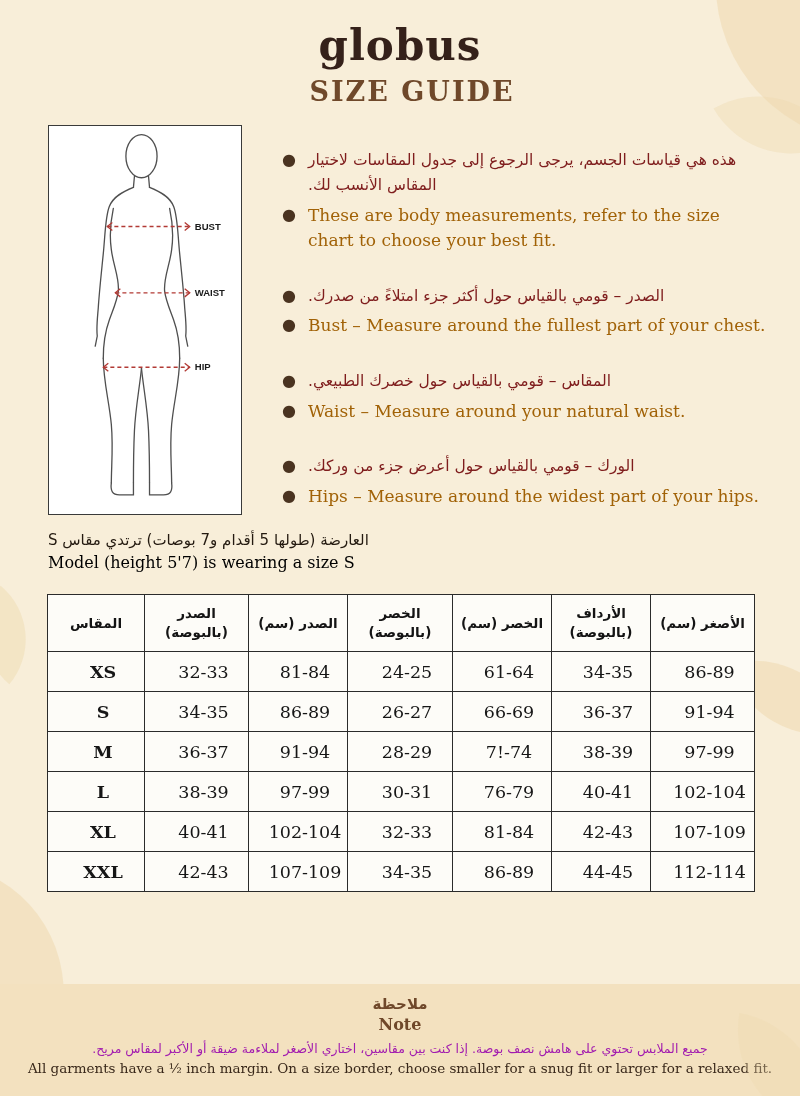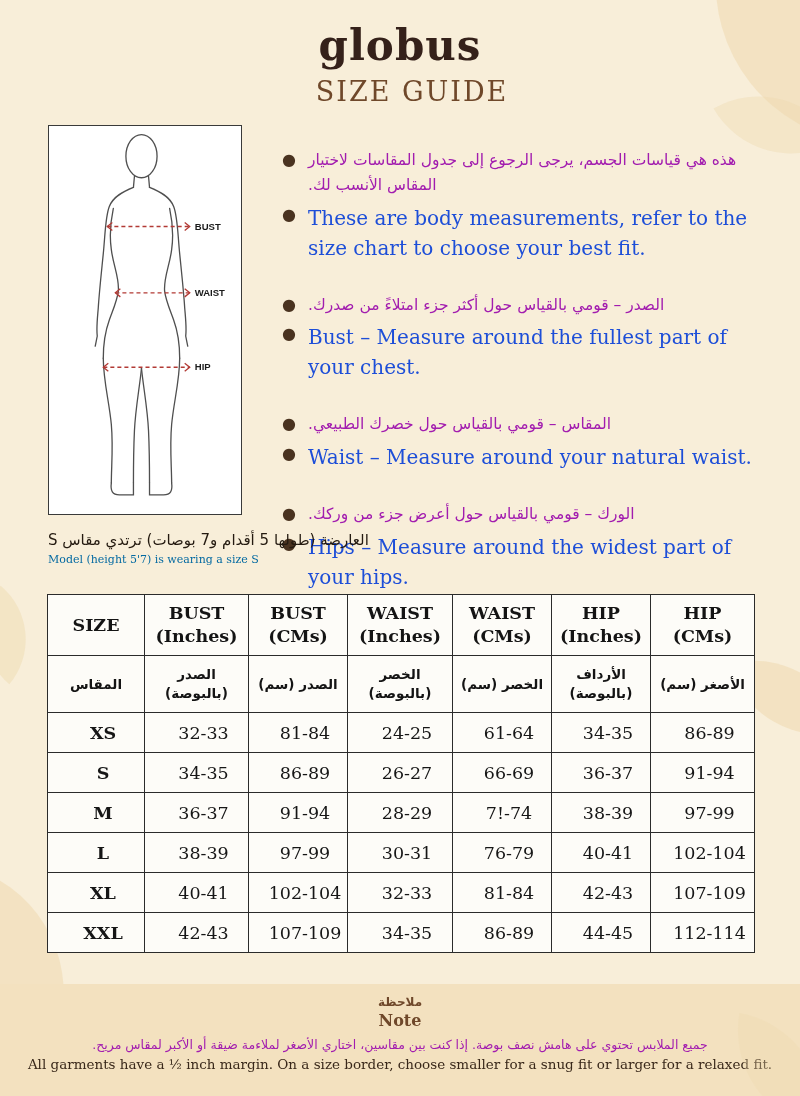--- a/index.html
+++ b/index.html
@@ -13,49 +13,49 @@
           border-radius:0 100% 0 100%; z-index:0; }
   .leaf-top-right-1   { width:160px; height:160px; right:-55px; top:-45px; transform:rotate(18deg); }
   .leaf-top-right-2   { width:90px;  height:90px;  right:-20px; top:80px;  transform:rotate(-30deg); opacity:.4; }
   .leaf-right-mid     { width:95px;  height:95px;  right:-35px; top:650px; transform:rotate(-15deg); }
   .leaf-left-mid      { width:70px;  height:70px;  left:-30px;  top:600px; transform:rotate(40deg); opacity:.45; }
   .leaf-bottom-left   { width:130px; height:130px; left:-45px;  bottom:70px; transform:rotate(25deg); }
   .leaf-bottom-right  { width:100px; height:100px; right:-30px; bottom:-25px; transform:rotate(10deg); z-index:3; opacity:.35; }
 
   .brand-header { position:relative; z-index:1; text-align:center; padding-top:24px; }
   .logo { font-size:42px; font-weight:700; letter-spacing:1px; color:#35211a; line-height:1.05; }
-  .page-title { margin:8px 0 0; font-size:27px; font-weight:400; letter-spacing:2px;
+  .page-title { margin:8px 0 0; font-size:27px; font-weight:700; letter-spacing:2px;
                 color:var(--accent-brown,#6f482a);padding-left:24px; }
 
   .figure-box {
     position:absolute; z-index:1; left:48px; top:125px; width:194px; height:390px;
     background:#ffffff; border:1.5px solid #3a3a3a; box-sizing:border-box;
   }
   .figure-box svg { display:block; width:100%; height:100%; }
 
   .instructions {
     position:absolute; z-index:1; left:282px; top:148px; width:486px;
     list-style:none; margin:0; padding:0;
   }
   .instructions li { display:flex; gap:12px; margin:0 0 5px 0; }
   .instructions .bullet { flex:0 0 auto; font-size:16px; line-height:1.55; color:#4a3320; }
   .instructions .txt { flex:1 1 auto; }
   .instructions li.ar .txt {
     direction:rtl; text-align:left; font-family:"DejaVu Sans", sans-serif;
-    font-size:15.5px; line-height:1.6; color:#a21caf;
+    font-size:15.5px; line-height:1.6; color:#7f1d1d;
   }
   .instructions li.en .txt {
-    font-family:"DejaVu Serif", serif; font-size:20px; line-height:1.5; color:#1d4ed8;
+    font-family:"DejaVu Serif", serif; font-size:17px; line-height:1.5; color:#a16207;
   }
   .instructions li.new-group { margin-top:30px; }
 
   .model-note { position:absolute; z-index:1; left:48px; top:531px; }
   .model-note .ar { direction:rtl; text-align:right; font-family:"DejaVu Sans", sans-serif;
                     font-size:15px; color:#241a10; }
-  .model-note .en { font-family:"DejaVu Serif", serif; font-size:11px; color:#0369a1;
+  .model-note .en { font-family:"DejaVu Serif", serif; font-size:16px; color:#000000;
                     margin-top:4px; }
 
   .size-table {
     position:absolute; z-index:1; left:47px; top:594px; width:707px;
     border-collapse:collapse; table-layout:fixed; background:#fdfcf8;
   }
   .size-table th, .size-table td {
     border:1px solid var(--table-border,#2b2b2b); text-align:center; vertical-align:middle;
     padding:0 2px; overflow:hidden;
   }
@@ -71,21 +71,21 @@
     font-family:"DejaVu Serif", serif; font-size:17.5px; height:39px; color:#161616;padding-left:16px;
   }
   .size-table tbody td.size-col { font-weight:700; }
 
   .note-footer {
     position:absolute; z-index:2; left:0; right:0; bottom:0; height:112px;
     background:var(--note-background,#f3e1bf); text-align:center;
   }
   .note-inner { position:relative; z-index:4; padding-top:11px; }
   .note-title-ar { font-family:"DejaVu Sans", sans-serif; direction:rtl; font-weight:700;
-                   font-size:12px; color:var(--accent-brown,#6f482a); }
+                   font-size:15px; color:var(--accent-brown,#6f482a); }
   .note-title-en { font-family:"DejaVu Serif", serif; font-weight:700; font-size:16px;
                    color:var(--accent-brown,#6f482a); margin-top:2px; }
   .note-body-ar { font-family:"DejaVu Sans", sans-serif; direction:rtl; font-size:12.5px;
                   color:#a21caf; margin-top:7px; }
   .note-body-en { font-family:"DejaVu Serif", serif; font-size:13.5px; color:#39281a;
                   margin-top:4px; }
 </style>
 </head>
 <body>
 
@@ -187,35 +187,20 @@
     <colgroup>
       <col style="width:97px">
         <col style="width:104px">
         <col style="width:99px">
       <col style="width:105px">
         <col style="width:99px">
         <col style="width:99px">
         <col style="width:104px">
     </colgroup>
     <thead>
-      <tr class="en-head">
-        <th>SIZE</th>
-        <th>BUST
-(Inches)</th>
-        <th>BUST
-(CMs)</th>
-        <th>WAIST
-(Inches)</th>
-        <th>WAIST
-(CMs)</th>
-        <th>HIP
-(Inches)</th>
-        <th>HIP
-(CMs)</th>
-      </tr>
       <tr class="ar-head">
         <th>المقاس</th>
         <th>الصدر
 (بالبوصة)</th>
         <th>الصدر (سم)</th>
         <th>الخصر
 (بالبوصة)</th>
         <th>الخصر (سم)</th>
         <th>الأرداف
 (بالبوصة)</th>

